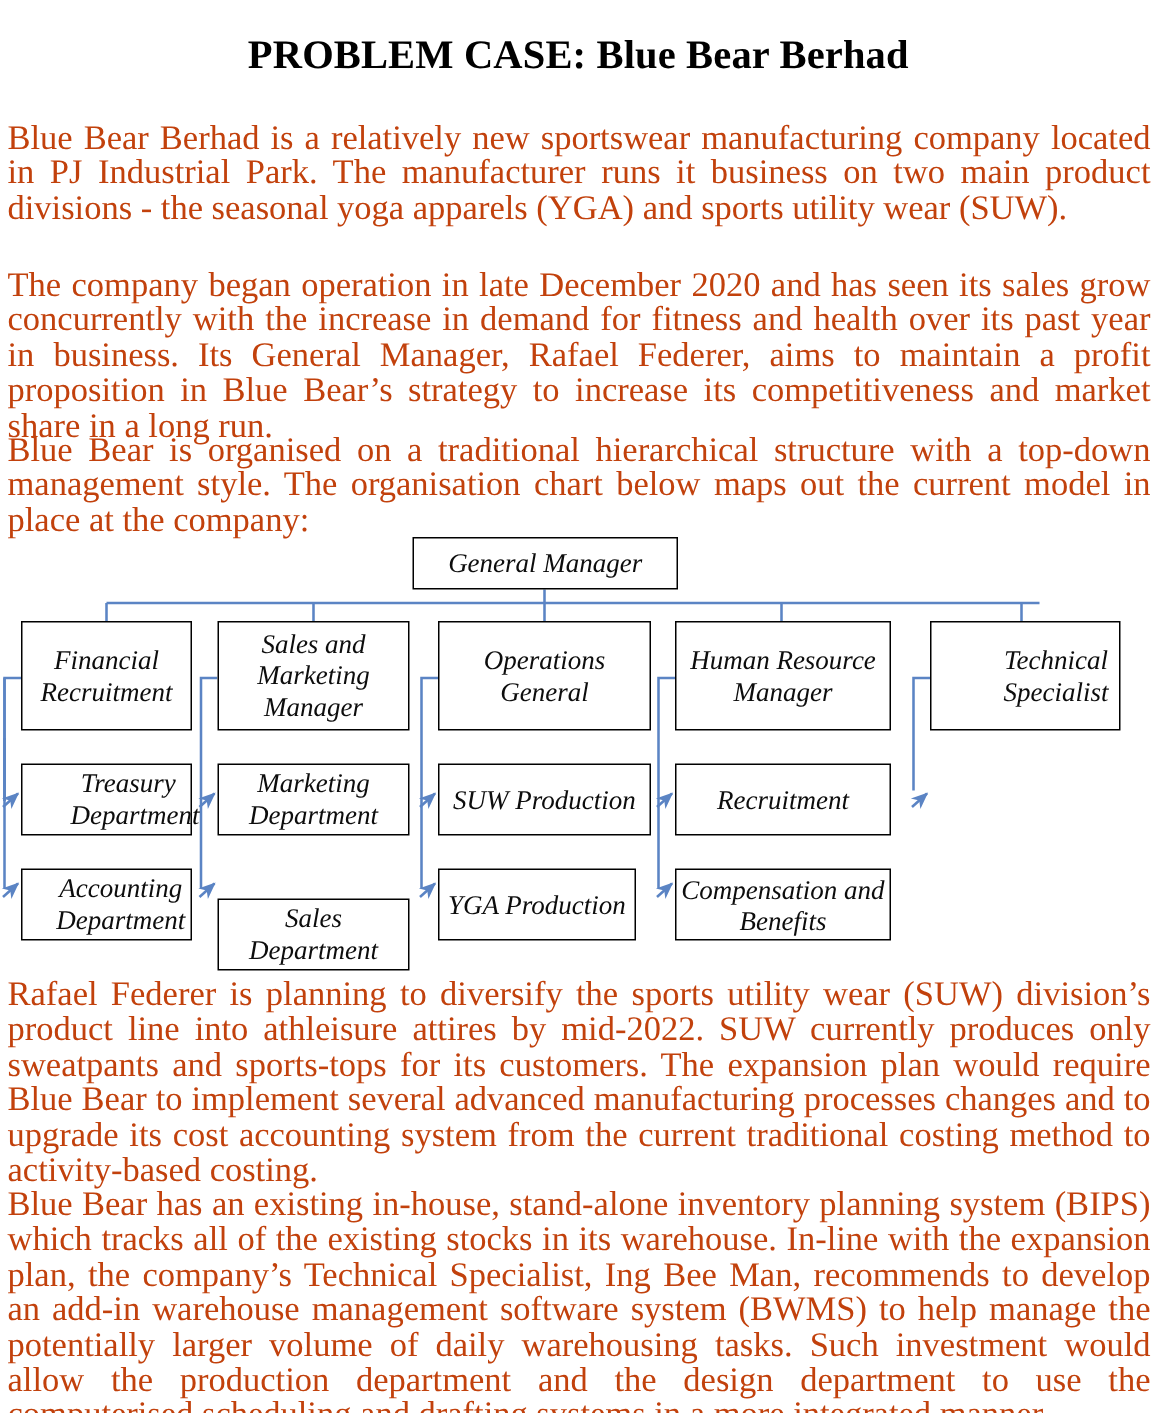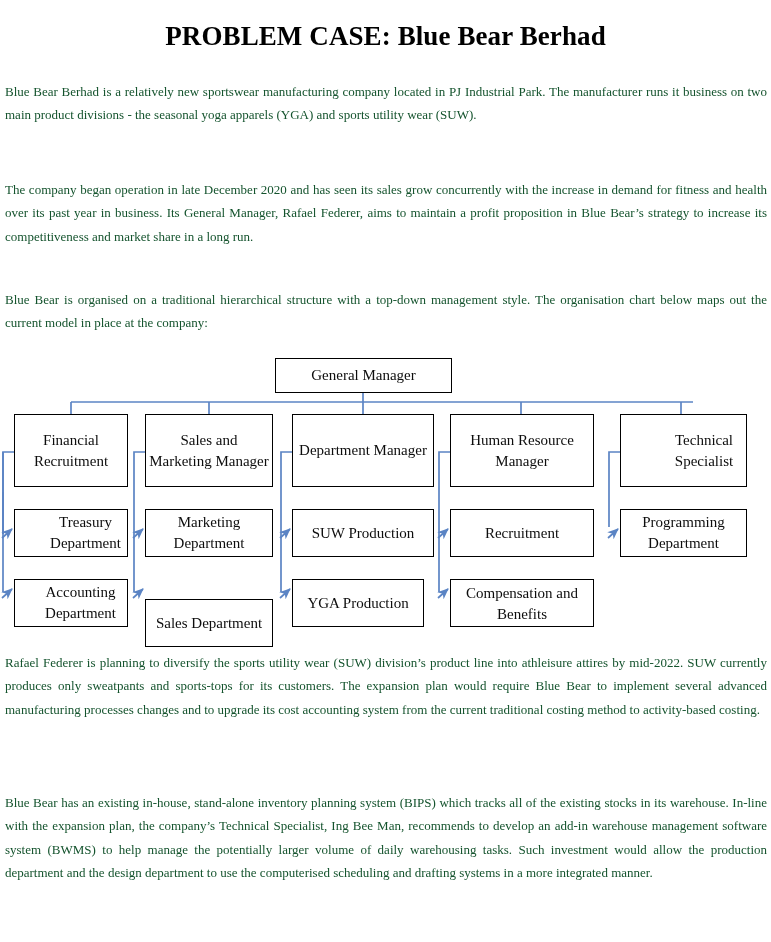--- a/index.html
+++ b/index.html
@@ -33,26 +33,26 @@
     font-size: 27px;
     font-weight: bold;
     letter-spacing: 0.1px;
     line-height: 1.1;
     font-family: "Liberation Serif", "DejaVu Serif", serif;
   }
 
   
   .para {
     position: absolute;
-    font-size: 13px;
+    font-size: 23px;
     line-height: 23.4px;
     text-align: justify;
     text-justify: inter-word;
     font-family: "Liberation Serif", "DejaVu Serif", serif;
-    color: #14532d;
+    color: #c2410c;
   }
 
   #para-1 { left: 5px; top: 80px;  width: 762px; }
   #para-2 { left: 5px; top: 178px; width: 762px; }
   #para-3 { left: 5px; top: 288px; width: 762px; }
   #para-4 { left: 5px; top: 651px; width: 762px; }
   #para-5 { left: 5px; top: 791px; width: 762px; }
 
   
   #org-chart {
@@ -71,25 +71,26 @@
   }
   .node {
     position: absolute;
     box-sizing: border-box;
     border: 1.6px solid #000000;
     background: #ffffff;
     display: flex;
     align-items: center;
     justify-content: center;
     text-align: center;
-    font-size: 15px;
+    font-size: 18px;
     line-height: 21px;
     font-family: "Liberation Serif", "DejaVu Serif", serif;
     color: #0d0d0d;
     padding: 1px 3px;
+    font-style: italic;
   }
   .node span { display: block; width: 100%; }
 </style>
 </head>
 <body>
 
 <div id="page">
 
   <div class="doc-title">PROBLEM CASE: Blue Bear Berhad</div>
 
@@ -160,21 +161,21 @@
 
     <div class="node" style="left:14px; top:62px; width:114px; height:73px;">
       <span>Financial Recruitment</span>
     </div>
 
     <div class="node" style="left:145px; top:62px; width:128px; height:73px;">
       <span>Sales and Marketing Manager</span>
     </div>
 
     <div class="node" style="left:292px; top:62px; width:142px; height:73px;">
-      <span>Department Manager</span>
+      <span>Operations General</span>
     </div>
 
     <div class="node" style="left:450px; top:62px; width:144px; height:73px;">
       <span>Human Resource Manager</span>
     </div>
 
     <div class="node" style="left:620px; top:62px; width:127px; height:73px;padding-left:44px;">
       <span>Technical Specialist</span>
     </div>
 
@@ -187,23 +188,20 @@
     </div>
 
     <div class="node" style="left:145px; top:157px; width:128px; height:48px;">
       <span>Marketing Department</span>
     </div>
 
     <div class="node" style="left:450px; top:157px; width:144px; height:48px;">
       <span>Recruitment</span>
     </div>
 
-    <div class="node" style="left:620px; top:157px; width:127px; height:48px;">
-      <span>Programming Department</span>
-    </div>
 
     <div class="node" style="left:14px; top:227px; width:114px; height:48px;padding-left:22px;">
       <span>Accounting Department</span>
     </div>
 
     <div class="node" style="left:145px; top:227px; width:128px; height:48px;margin-top:20px;">
       <span>Sales Department</span>
     </div>
 
     <div class="node" style="left:292px; top:227px; width:132px; height:48px;">

